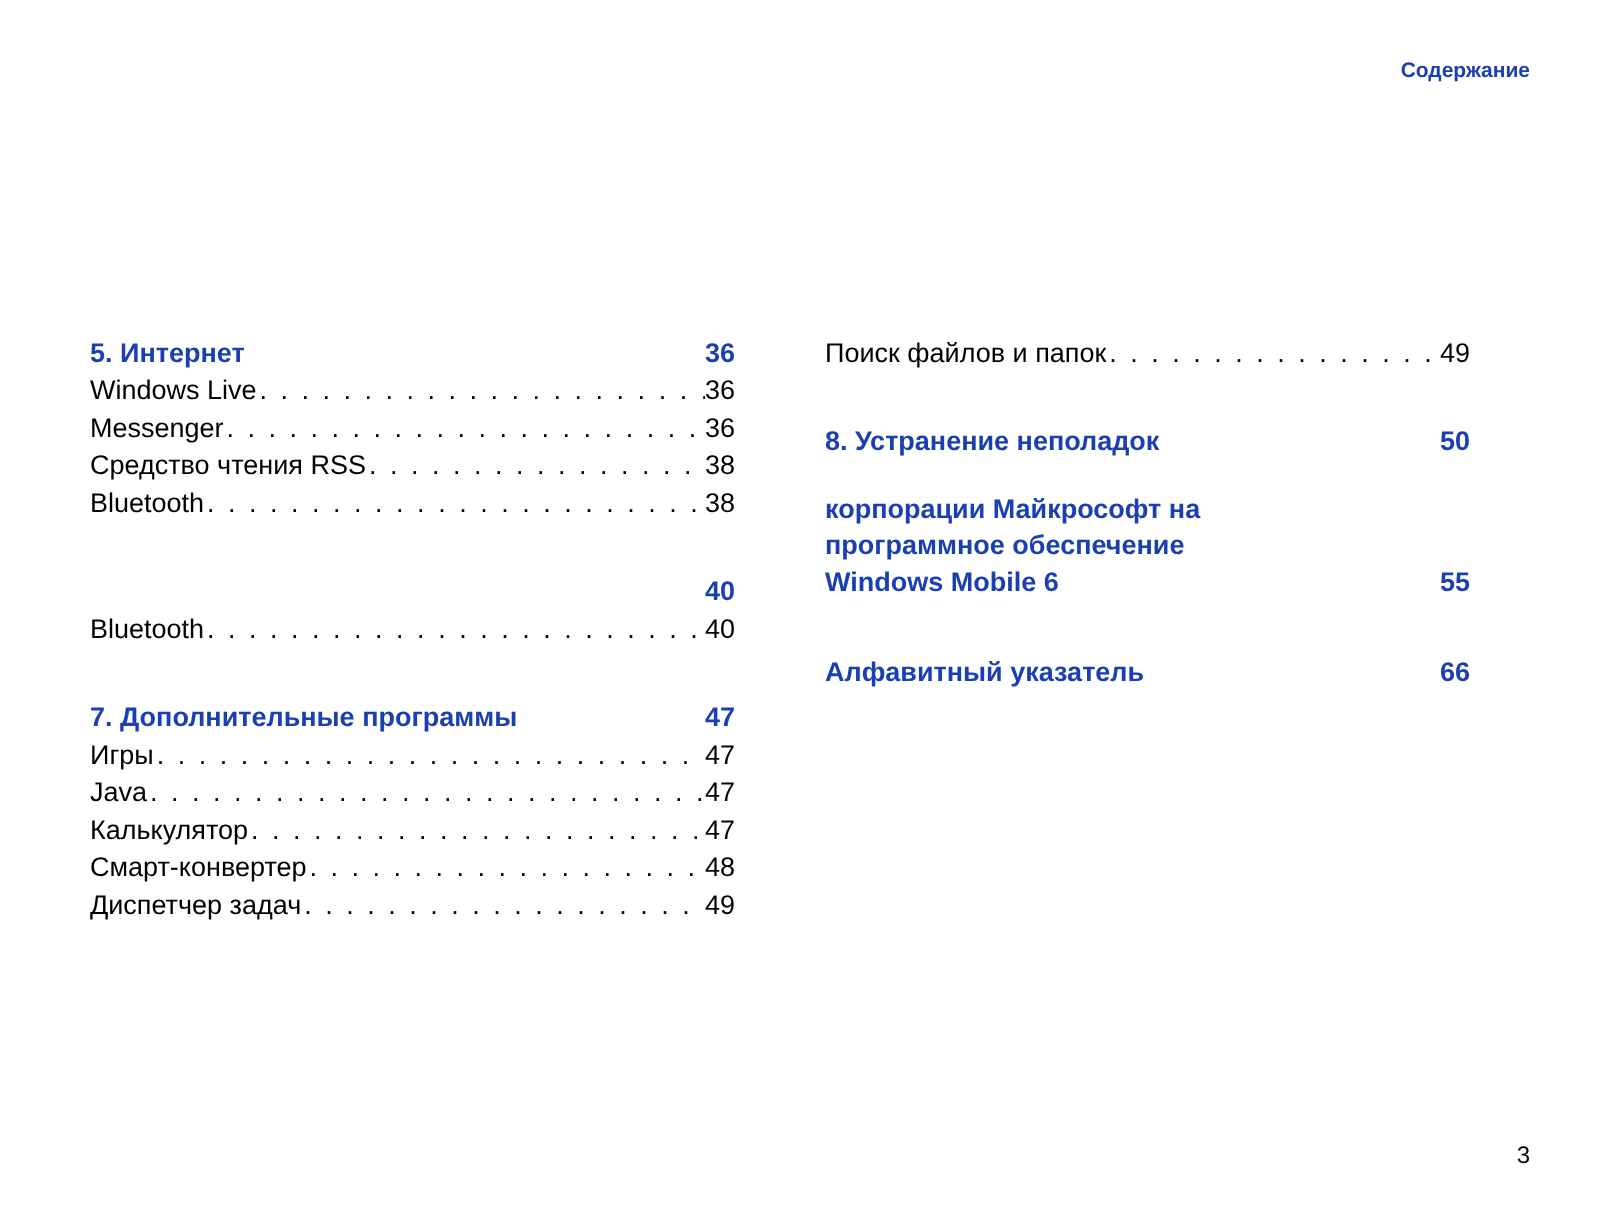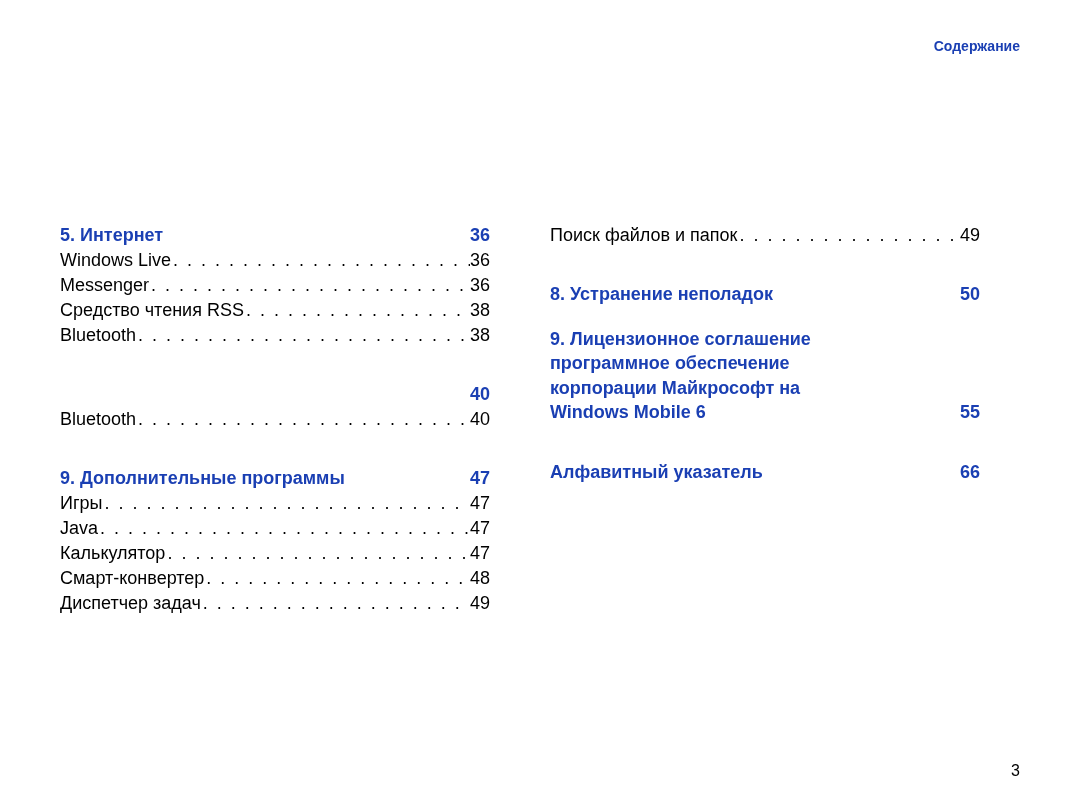--- a/index.html
+++ b/index.html
@@ -143,21 +143,21 @@
         </div>
         <div class="chapter-row">
           <span class="chapter-page">40</span>
         </div>
         <div class="toc-row">
           <span class="toc-label">Bluetooth</span>
           <span class="toc-dots"></span>
           <span class="toc-page">40</span>
         </div>
         <div class="chapter-row">
-          <span class="chapter-title">9. Дополнительные программы</span>
+          <span class="chapter-title">7. Дополнительные программы</span>
           <span class="chapter-page">47</span>
         </div>
         <div class="toc-row">
           <span class="toc-label">Игры</span>
           <span class="toc-dots"></span>
           <span class="toc-page">47</span>
         </div>
         <div class="toc-row">
           <span class="toc-label">Java</span>
           <span class="toc-dots"></span>
@@ -183,23 +183,22 @@
         <div class="toc-row" style="margin-top: 0px;">
           <span class="toc-label">Поиск файлов и папок</span>
           <span class="toc-dots"></span>
           <span class="toc-page">49</span>
         </div>
         <div class="chapter-row">
           <span class="chapter-title">8. Устранение неполадок</span>
           <span class="chapter-page">50</span>
         </div>
         <div class="multi-line-chapter">
-          <div>9. Лицензионное соглашение</div>
+          <div>корпорации Майкрософт на</div>
           <div>программное обеспечение</div>
-          <div>корпорации Майкрософт на</div>
           <div class="last-line">
             <span class="t">Windows Mobile 6</span>
             <span class="p">55</span>
           </div>
         </div>
         <div class="chapter-row">
           <span class="chapter-title">Алфавитный указатель</span>
           <span class="chapter-page">66</span>
         </div>
       </div>

